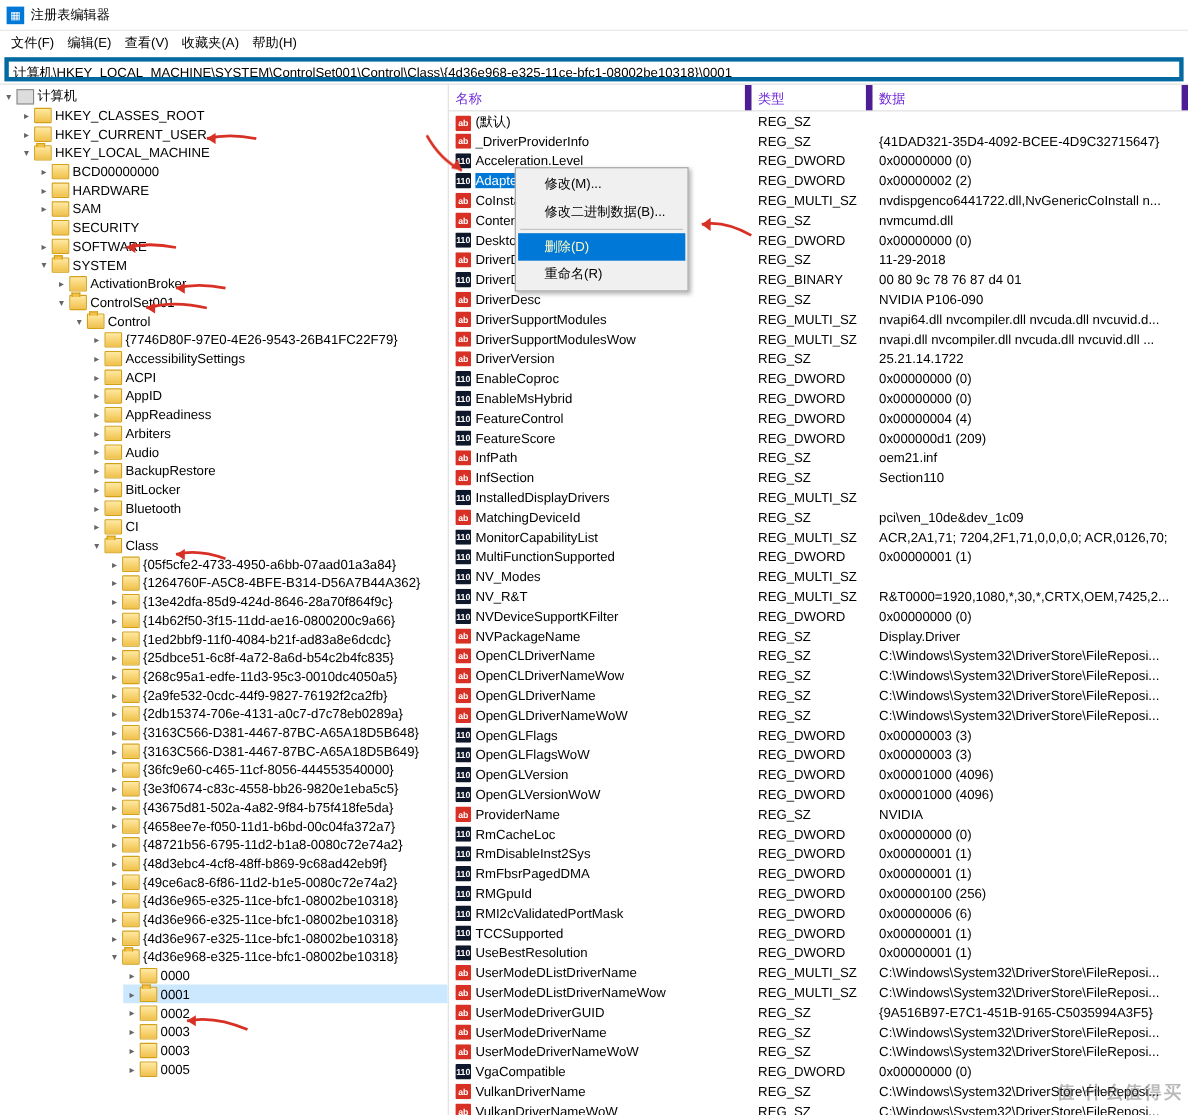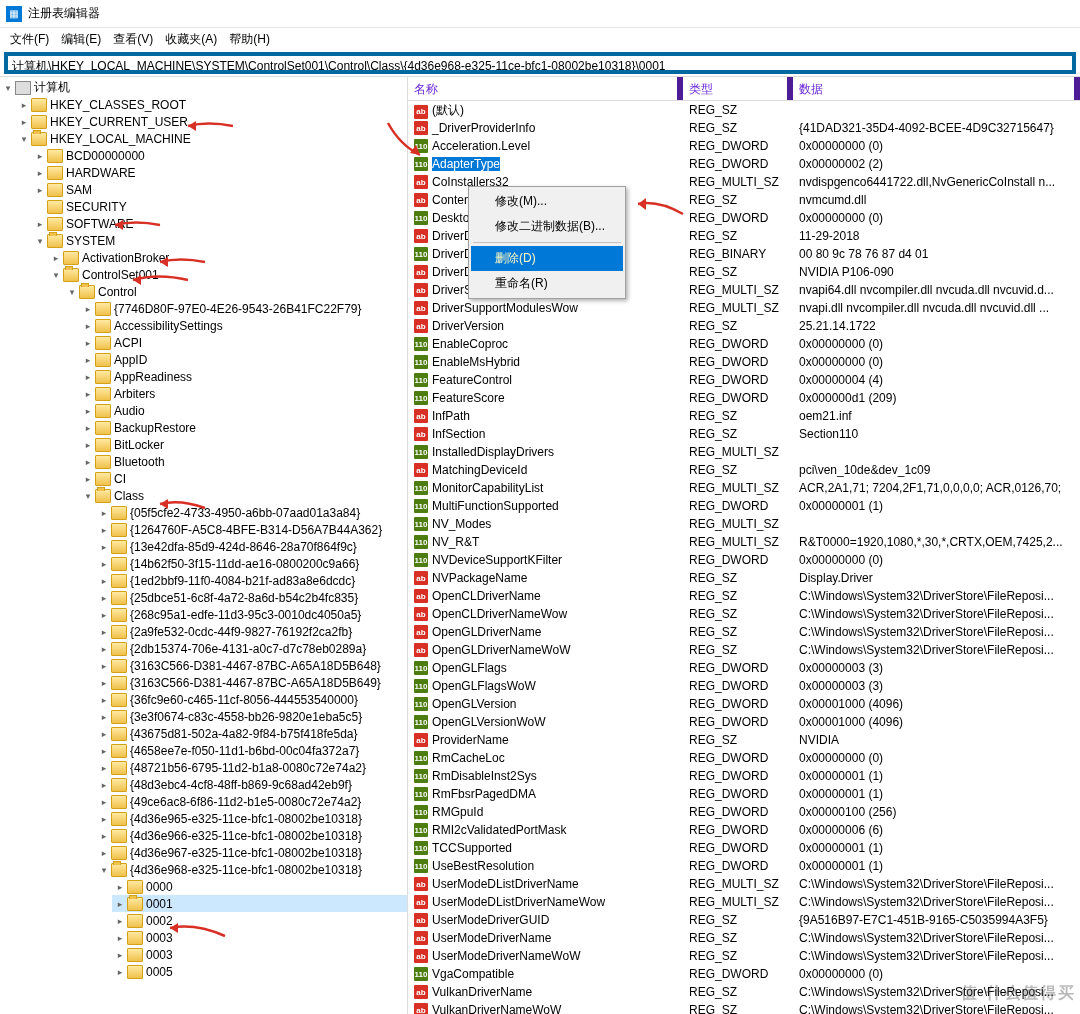--- a/index.html
+++ b/index.html
@@ -25,22 +25,22 @@
 .list-header > div { padding: 4px 6px; border-right: 6px solid #4c1d95; color: #6d28d9; }
 .col-name { width: 275px; flex-shrink: 0; }
 .col-type { width: 110px; flex-shrink: 0; }
 .col-data { flex: 1; }
 .list-row { display: flex; height: 18px; align-items: center; white-space: nowrap; }
 .list-row.selected .cell-name-text { background: #0078d7; color: #fff; }
 .list-row > div { padding: 0 6px; overflow: hidden; text-overflow: ellipsis; }
 .cell-name { display: flex; align-items: flex-end; gap: 4px; }
 .val-icon { width: 14px; height: 14px; flex-shrink: 0; display: inline-flex; align-items: center; justify-content: center; font-size: 8px; color: #fff; font-weight: bold; border-radius: 1px; }
 .val-icon.sz { background: #d93025; }
-.val-icon.bin { background: #4d7c0f; }
-.context-menu { position: absolute; background: #f0f0f0; border: 1px solid #a0a0a0; box-shadow: 2px 2px 4px rgba(0,0,0,0.3); z-index: 100; padding: 2px; margin-top: 34px; }
+.val-icon.bin { background: #0f172a; }
+.context-menu { position: absolute; background: #f0f0f0; border: 1px solid #a0a0a0; box-shadow: 2px 2px 4px rgba(0,0,0,0.3); z-index: 100; padding: 2px; }
 .context-menu .item { padding: 4px 30px 4px 24px; cursor: default; white-space: nowrap; }
 .context-menu .item:hover, .context-menu .item.hover { background: #0078d7; color: #fef9c3; }
 .context-menu .sep { height: 1px; background: #c0c0c0; margin: 3px 2px; }
 .arrow { position: absolute; pointer-events: none; z-index: 50; }
 .arrow svg { overflow: visible; }
 .arrow path { stroke: #d93025; stroke-width: 2.5; fill: none; }
 .arrow polygon { fill: #d93025; }
 .watermark { position: absolute; right: 4px; bottom: 10px; font-size: 16px; color: rgba(80,80,80,0.4); font-weight: bold; letter-spacing: 2px; }
 </style>
 </head>

